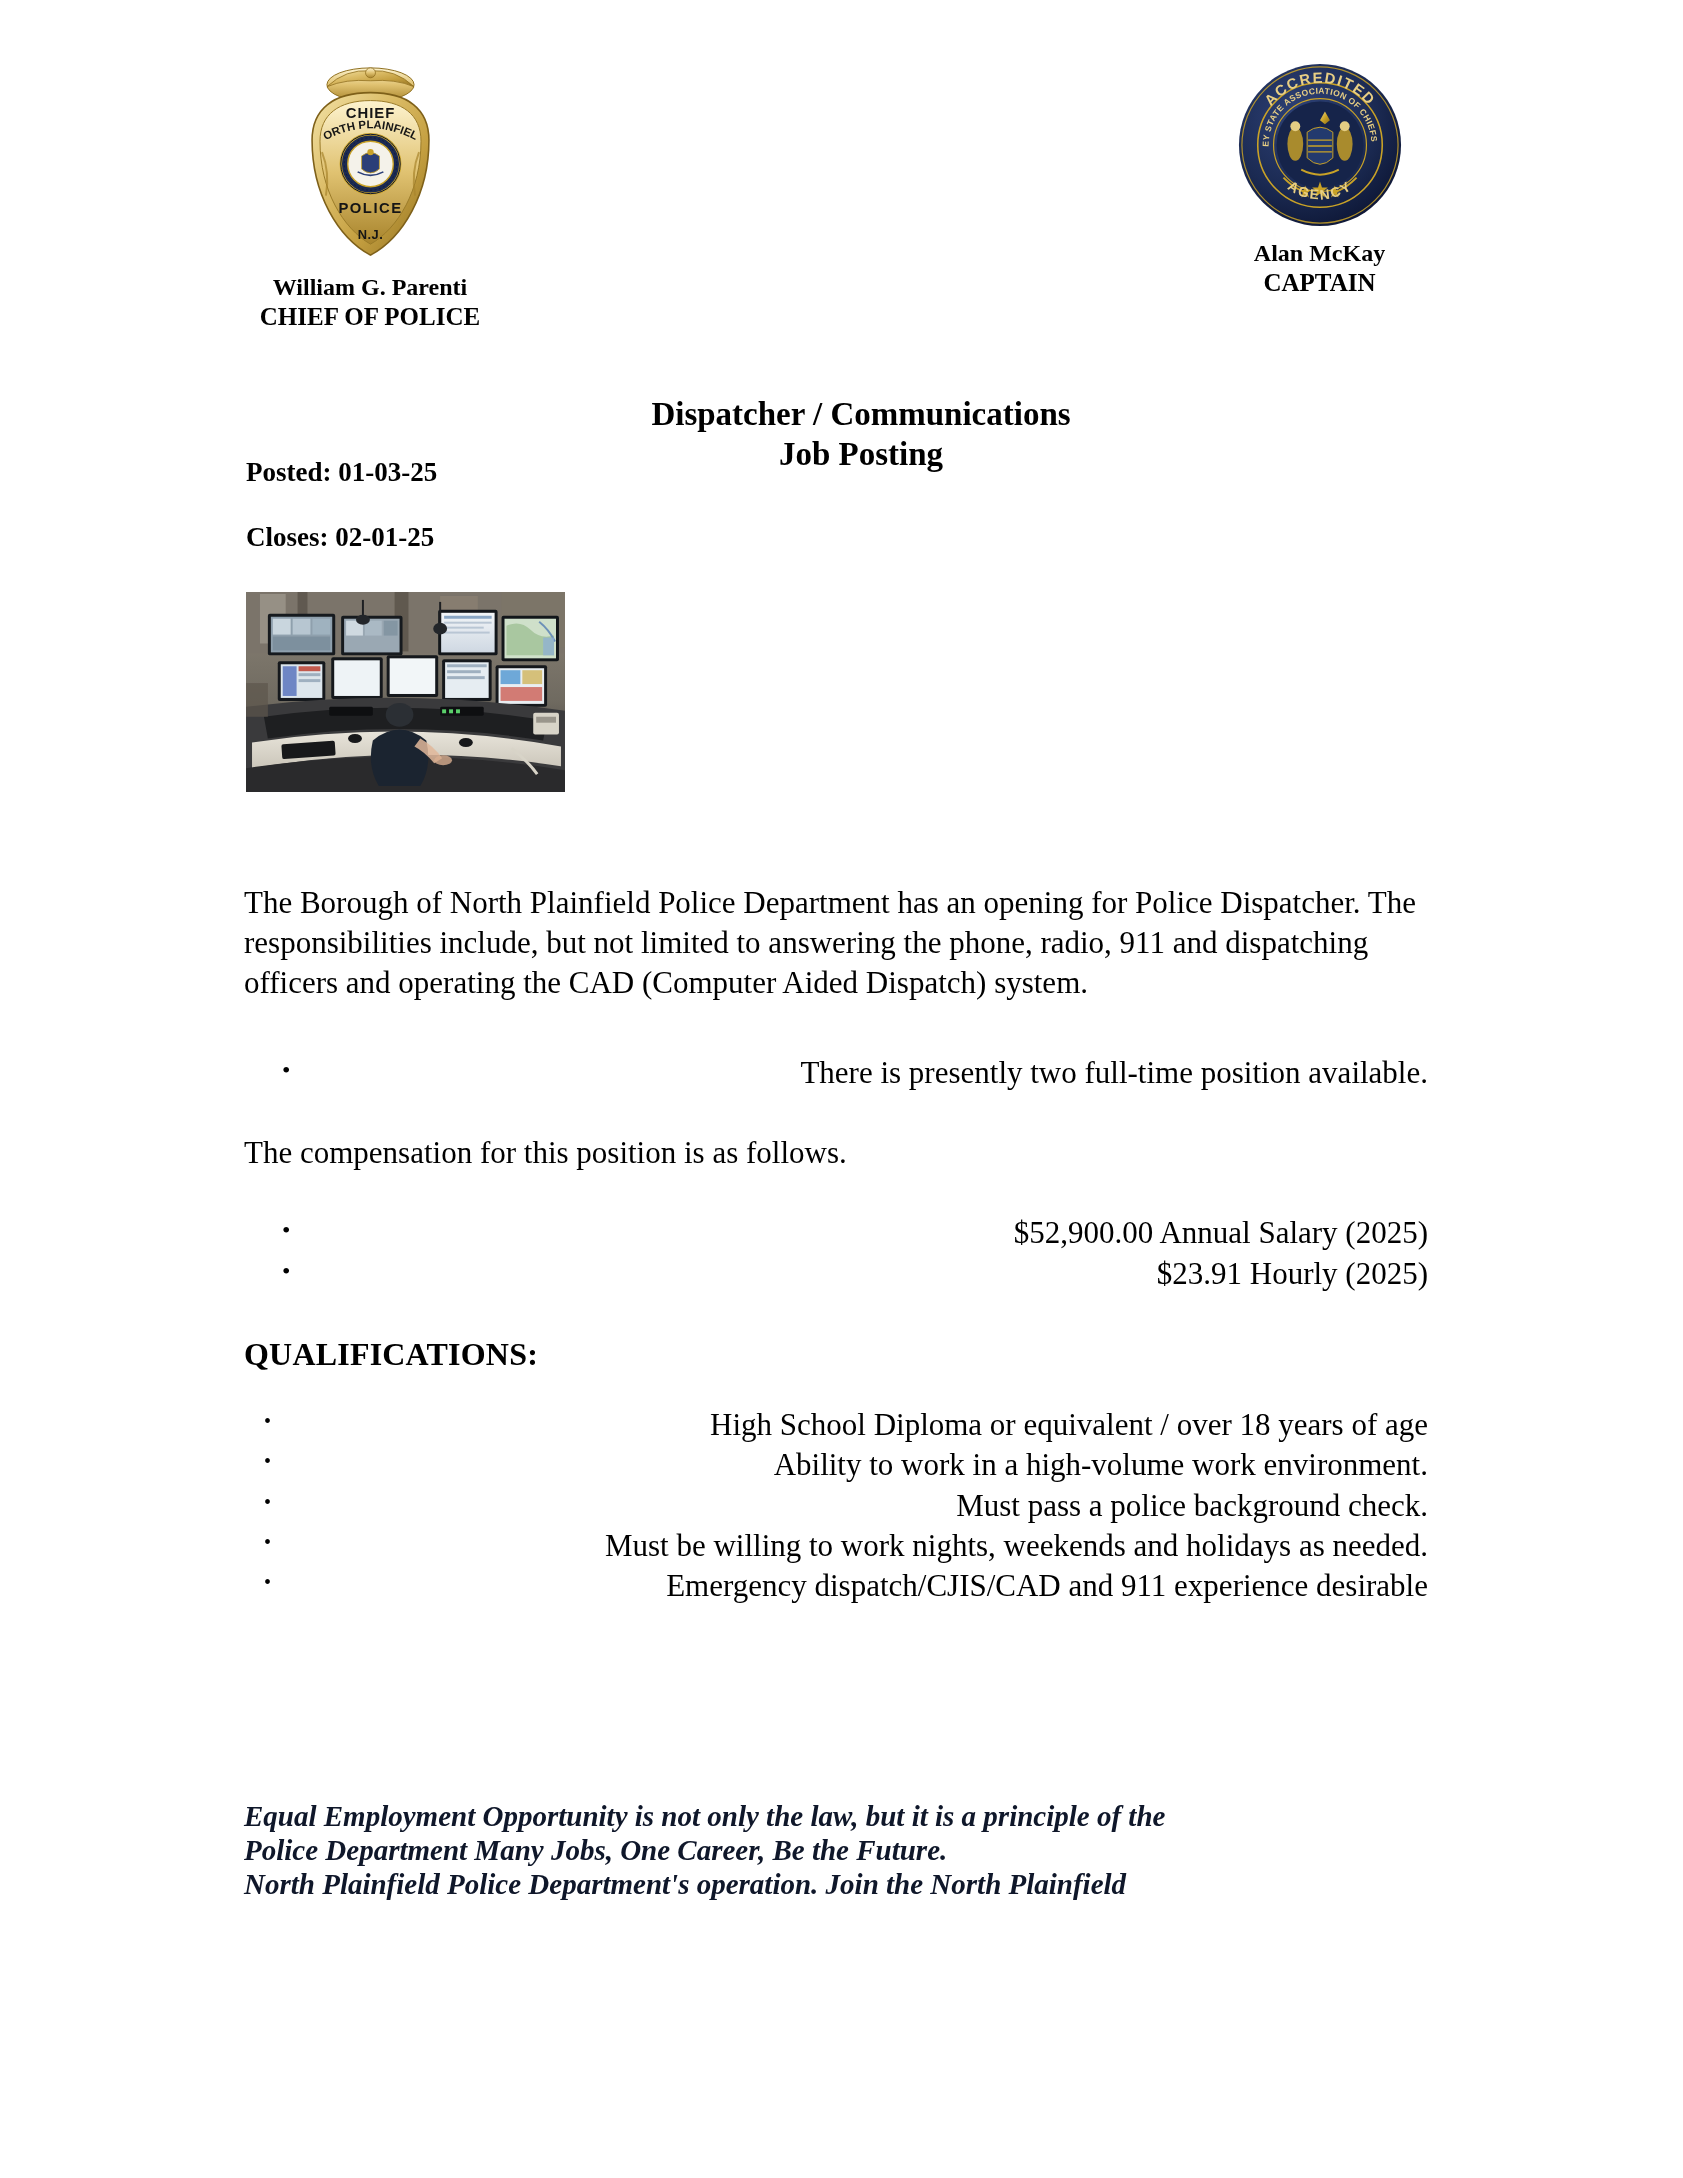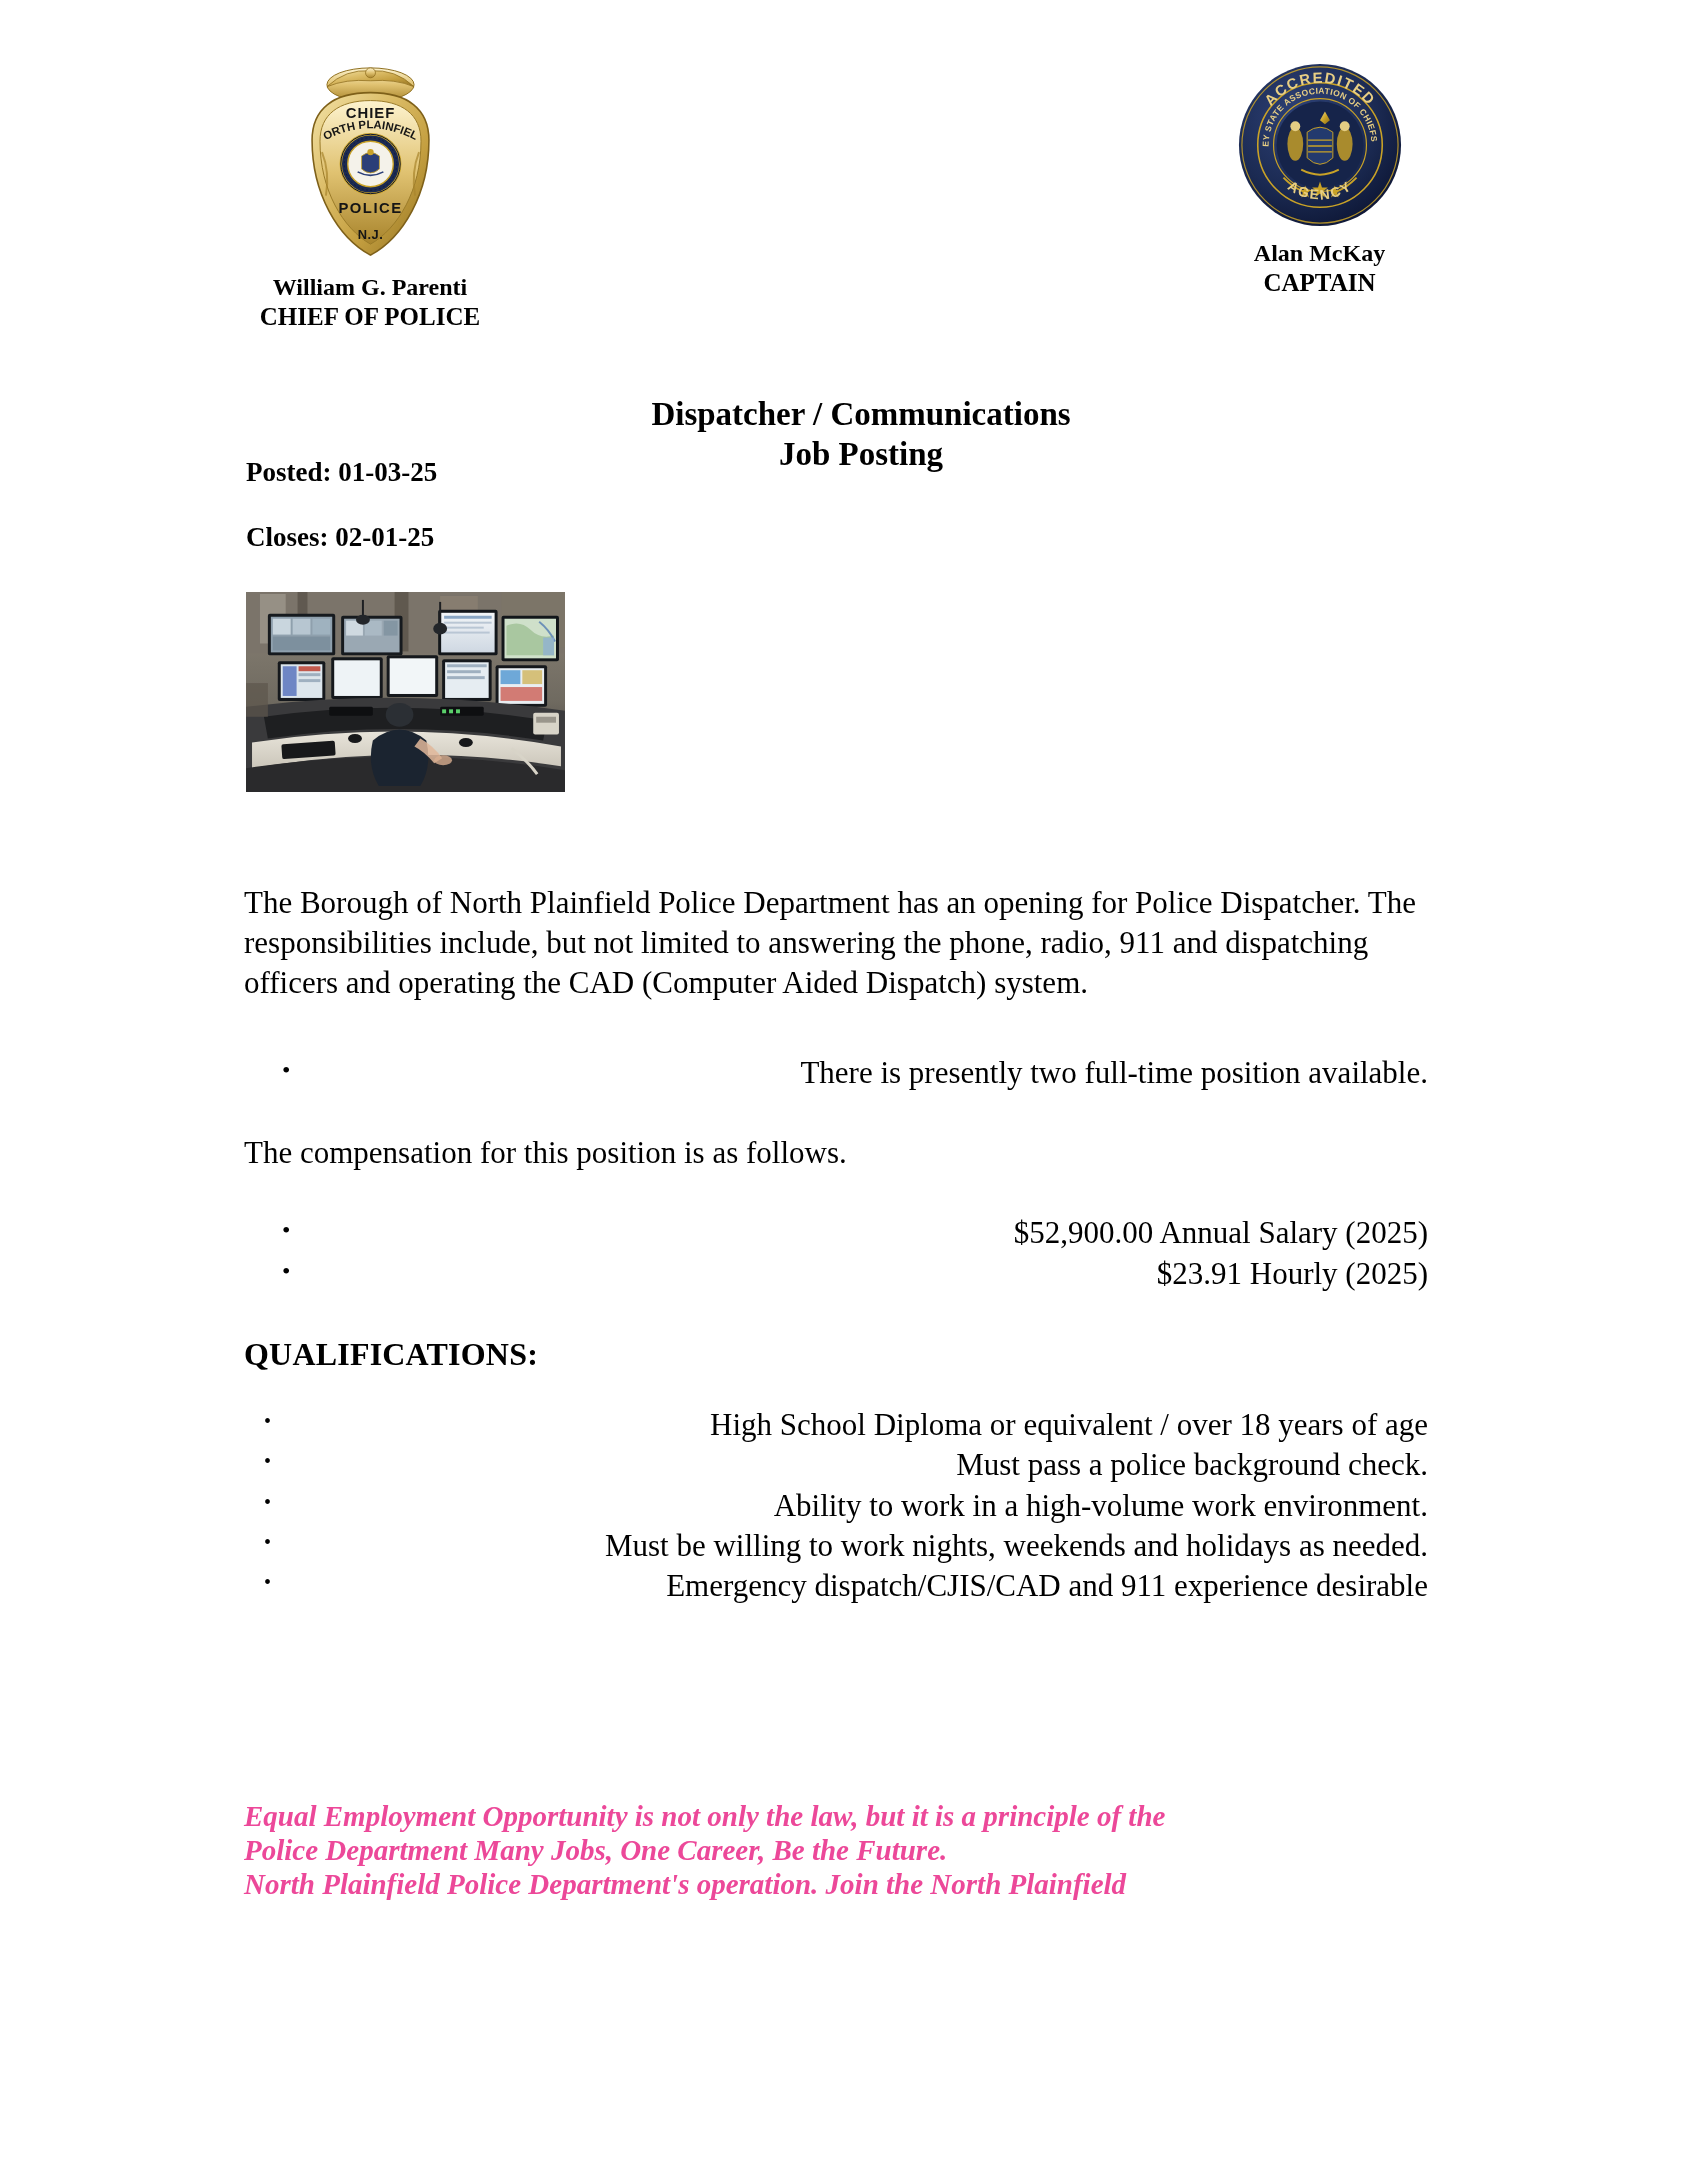--- a/index.html
+++ b/index.html
@@ -458,27 +458,27 @@
     </ul>
 
     <div class="spacer-md"></div>
 
     <h2 class="section-head">QUALIFICATIONS:</h2>
 
     <div class="spacer-sm"></div>
 
     <ul class="bullets indent-b tight">
       <li>High School Diploma or equivalent / over 18 years of age</li>
+      <li>Ability to work in a high-volume work environment.</li>
       <li>Must pass a police background check.</li>
-      <li>Ability to work in a high-volume work environment.</li>
       <li>Must be willing to work nights, weekends and holidays as needed.</li>
       <li>Emergency dispatch/CJIS/CAD and 911 experience desirable</li>
     </ul>
   </div>
 
-  <div class="eeo" style="color: #ec4899;">
+  <div class="eeo" style="color: #0f172a;">
     <div>Equal Employment Opportunity is not only the law, but it is a principle of the</div>
     <div>Police Department Many Jobs, One  Career, Be the Future.</div>
     <div>North Plainfield Police Department's operation.   Join the North Plainfield</div>
   </div>
 
 </div>
 
 
 </body></html>

